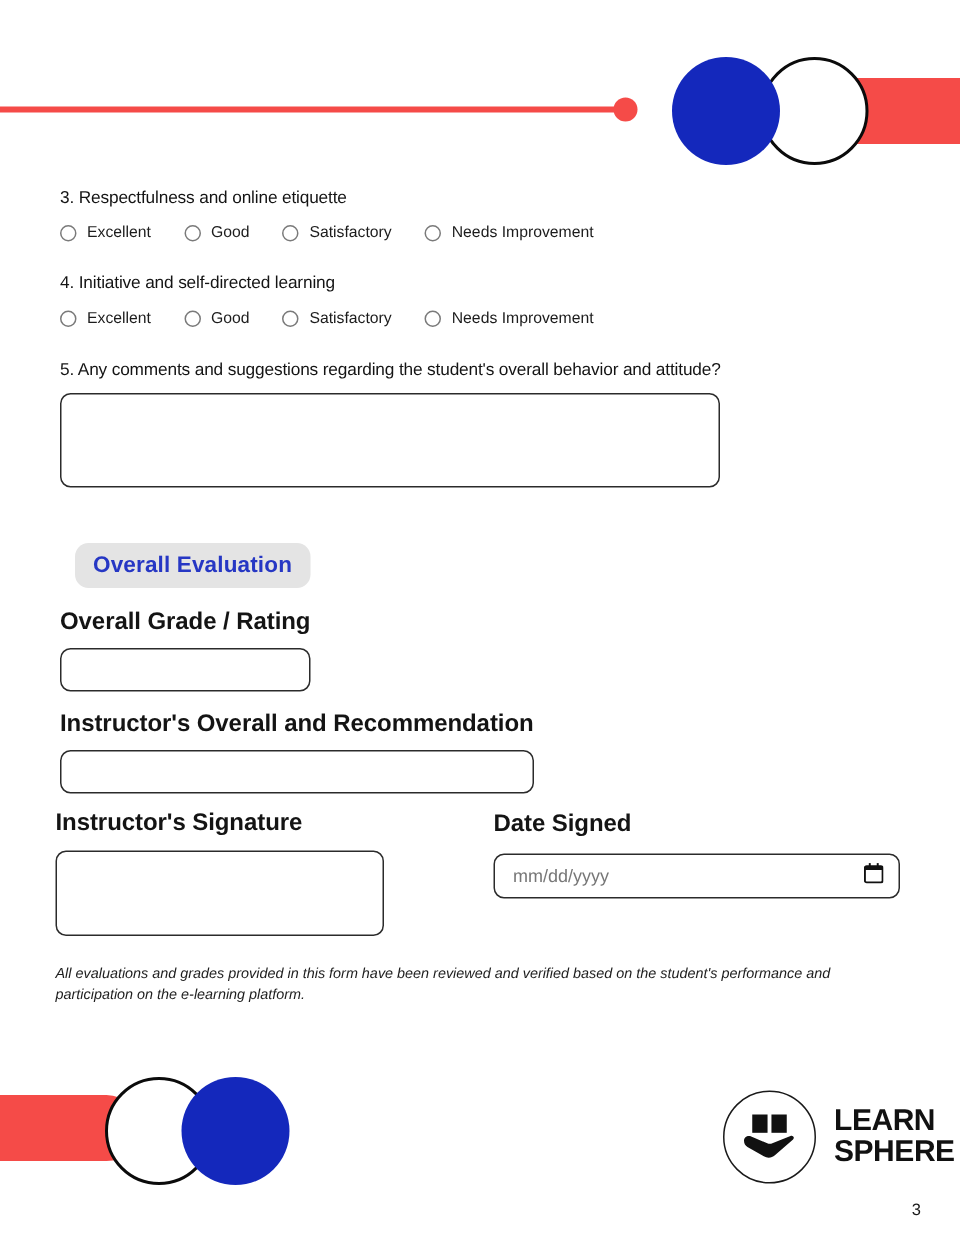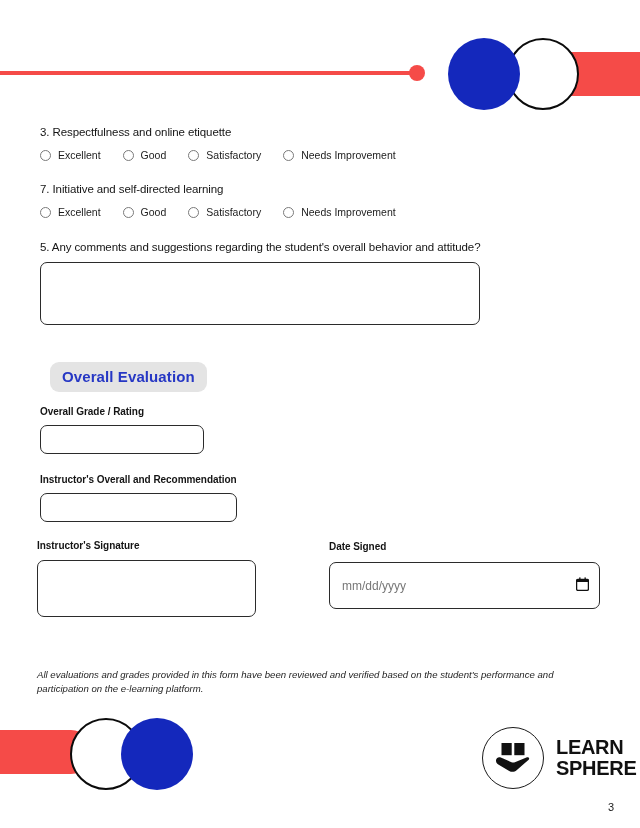--- a/index.html
+++ b/index.html
@@ -124,32 +124,32 @@
     background: #E4E4E4;
     border-radius: 9px;
     padding: 6px 12px 7px 12px;
     color: #2637C4;
     font-weight: bold;
     font-size: 15px;
     letter-spacing: 0.1px;
   }
 
   .field-label {
-    font-size: 10px;
+    font-size: 16px;
     font-weight: bold;
     color: #141414;
     letter-spacing: -0.05px;
   }
 
   
   .date-field {
     border: 1.3px solid #2b2b2b;
     border-radius: 7px;
     background: #fff;
-    height: 47px;
+    height: 30px;
     display: flex;
     align-items: center;
     padding: 0 10px 0 12px;
   }
   .date-placeholder {
     font-size: 12px;
     color: #777777;
     flex: 1;
   }
   .cal-icon { flex: none; display: block; }
@@ -254,21 +254,21 @@
         <span class="opt-label">Satisfactory</span>
       </label>
       <label class="opt">
         <span class="radio"></span>
         <span class="opt-label">Needs Improvement</span>
       </label>
     </div>
   </div>
 
   <div class="q-block" style="position:absolute; top:183px;">
-    <div class="q-title">7. Initiative and self-directed learning</div>
+    <div class="q-title">4. Initiative and self-directed learning</div>
     <div class="options-row">
       <label class="opt">
         <span class="radio"></span>
         <span class="opt-label">Excellent</span>
       </label>
       <label class="opt">
         <span class="radio"></span>
         <span class="opt-label">Good</span>
       </label>
       <label class="opt">
@@ -314,21 +314,21 @@
         <svg width="13" height="14" viewBox="0 0 13 14">
           <rect x="0.6" y="2.4" width="11.8" height="10.9" rx="1.2" fill="none" stroke="#111" stroke-width="1.3"></rect>
           <rect x="0.6" y="2.4" width="11.8" height="2.6" fill="#111"></rect>
           <rect x="3.2" y="0.4" width="1.3" height="3" fill="#111"></rect>
           <rect x="8.5" y="0.4" width="1.3" height="3" fill="#111"></rect>
         </svg>
       </span>
     </div>
   </div>
 
-  <div class="footnote" style="position:absolute; top:643px; left:37px;margin-top:25px;">All evaluations and grades provided in this form have been reviewed and verified based on the student's performance and participation on the e-learning platform.</div>
+  <div class="footnote" style="position:absolute; top:643px; left:37px;">All evaluations and grades provided in this form have been reviewed and verified based on the student's performance and participation on the e-learning platform.</div>
 
 </div>
 
 <div>
   <div class="deco-bar-bot"></div>
   <div class="deco-ring-bot"></div>
   <div class="deco-dot-bot"></div>
 </div>
 
 <div class="logo">

